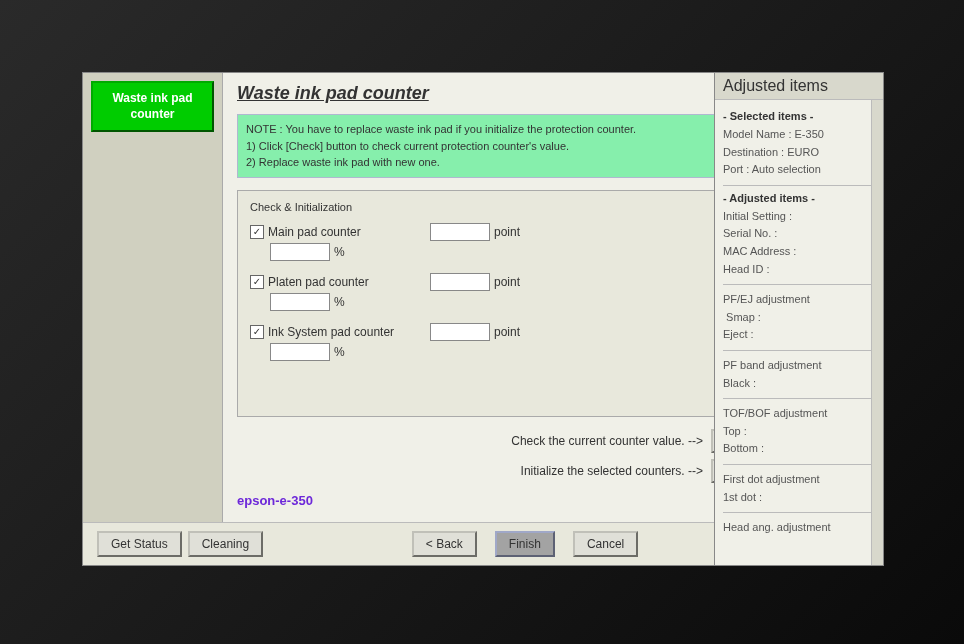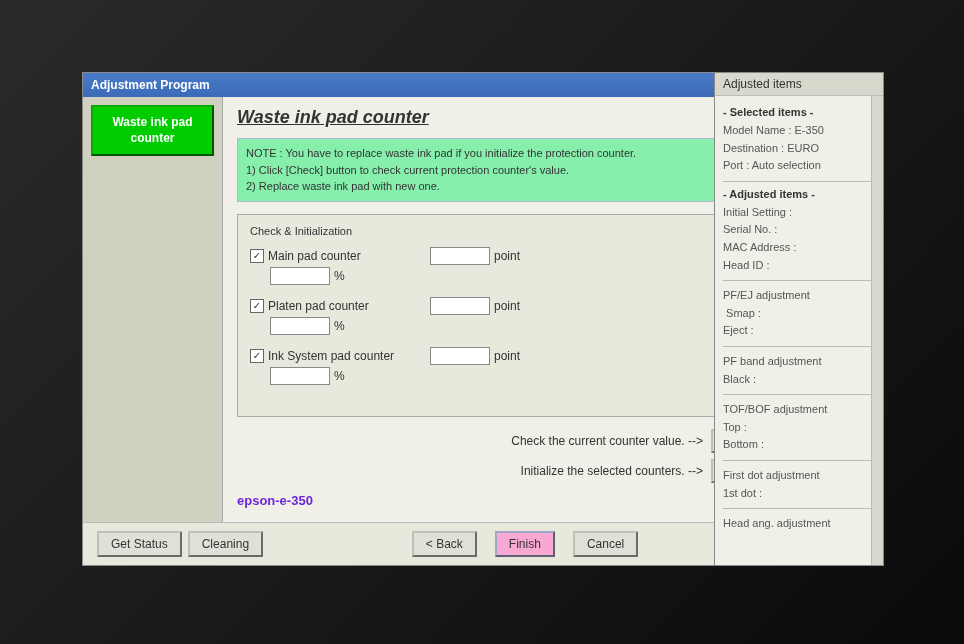--- a/index.html
+++ b/index.html
@@ -253,21 +253,21 @@
       height: 26px;
       padding: 4px 12px;
       background: #e0e0d8;
       border: 2px outset #c0c0b8;
       cursor: pointer;
       font-size: 12px;
       color: #333;
     }
 
     .bottom-btn.primary {
-      background: #f9a8d4;
+      background: #a3a3a3;
       border-color: #a0a8c8;
     }
 
     .bottom-btn-spacer {
       flex: 1;
       display: flex;
       justify-content: center;
       gap: 18px;
     }
 
@@ -282,21 +282,21 @@
       border: 1px solid #888;
       z-index: 2;
       overflow: hidden;
       display: flex;
       flex-direction: column;
     }
 
     .right-panel-title {
       background: #d8d8cc;
       padding: 4px 8px;
-      font-size: 12px;
+      font-size: 16px;
       color: #333;
       border-bottom: 1px solid #bbb;
       flex-shrink: 0;
     }
 
     .right-panel-body {
       flex: 1;
       overflow-y: auto;
       padding: 6px 8px;
       position: relative;
@@ -336,24 +336,20 @@
   </style>
 </head>
 <body>
 
 <div class="bg-overlay"></div>
 
 <span class="watermark">forum.chiplessprinter.com</span>
 
 <div class="main-window">
 
-  <div class="title-bar">
-    <span class="title-bar-text">Adjustment Program</span>
-    <div class="close-btn">✕</div>
-  </div>
 
   <div class="window-body">
 
     <div class="left-sidebar">
       <div class="sidebar-button">Waste ink pad counter</div>
     </div>
 
     <div class="main-content">
       <div class="page-title">Waste ink pad counter</div>
 

